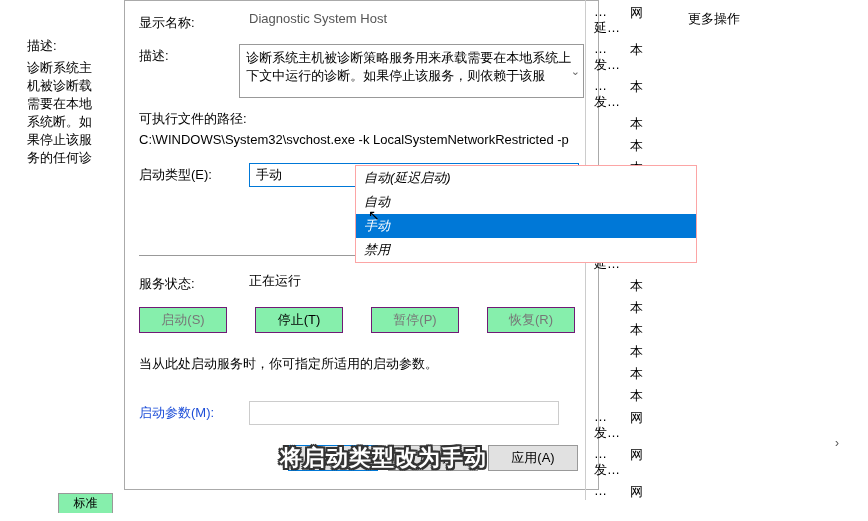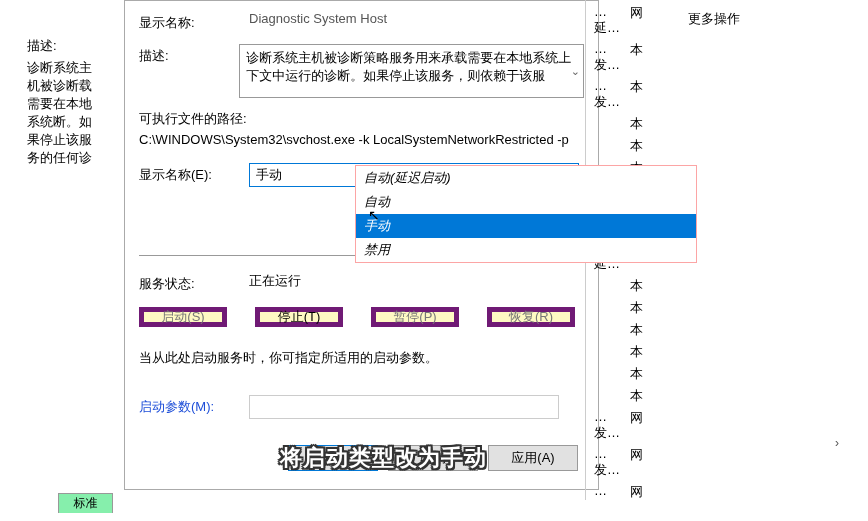--- a/index.html
+++ b/index.html
@@ -25,21 +25,21 @@
 
     .dropdown { position: absolute; left: 230px; top: 164px; width: 342px; border: 1px solid #fca5a5; background: #fff; z-index: 50; font-style: italic; }
     .dropdown .item { padding: 3px 8px; cursor: default; }
     .dropdown .item.selected { background: #0078d7; color: #fff; }
 
     .divider { border: none; border-top: 1px solid #999; margin: 8px 0; width: 100%; position: relative; top: 56px; }
 
     .status-row { margin-top: 72px; }
 
     .buttons { display: flex; gap: 28px; margin-top: 14px; }
-    .btn { width: 88px; height: 20px; background: #fef9c3; border: 5px solid #701a75; display: flex; align-items: center; justify-content: center; color: #777; }
+    .btn { width: 88px; height: 26px; background: #86efac; border: 1px solid #701a75; display: flex; align-items: center; justify-content: center; color: #777; }
     .btn.enabled { color: #000; }
 
     .hint { margin-top: 22px; color: #000; }
 
     .start-params { display: flex; margin-top: 28px; align-items: center; }
     .start-params .plabel { width: 110px; color: #1d4ed8; }
     .start-params .pbox { width: 310px; height: 24px; border: 1px solid #ccc; background: #fff; }
 
     .bottom-btns { position: absolute; bottom: 18px; right: 20px; display: flex; gap: 10px; }
     .bottom-btn { width: 90px; height: 26px; border: 1px solid #999; background: #e1e1e1; display: flex; align-items: center; justify-content: center; }
@@ -81,21 +81,21 @@
       <span class="sb">⌄</span>
     </div>
   </div>
 
   <div class="path-row">
     <div>可执行文件的路径:</div>
     <div class="path-val">C:\WINDOWS\System32\svchost.exe -k LocalSystemNetworkRestricted -p</div>
   </div>
 
   <div class="row">
-    <div class="label">显示名称(E):</div>
+    <div class="label">启动类型(E):</div>
     <div class="combo">
       <span>手动</span>
       <span class="arrow">▾</span>
     </div>
   </div>
 
   <hr class="divider">
 
   <div class="row status-row">
     <div class="label">服务状态:</div>

